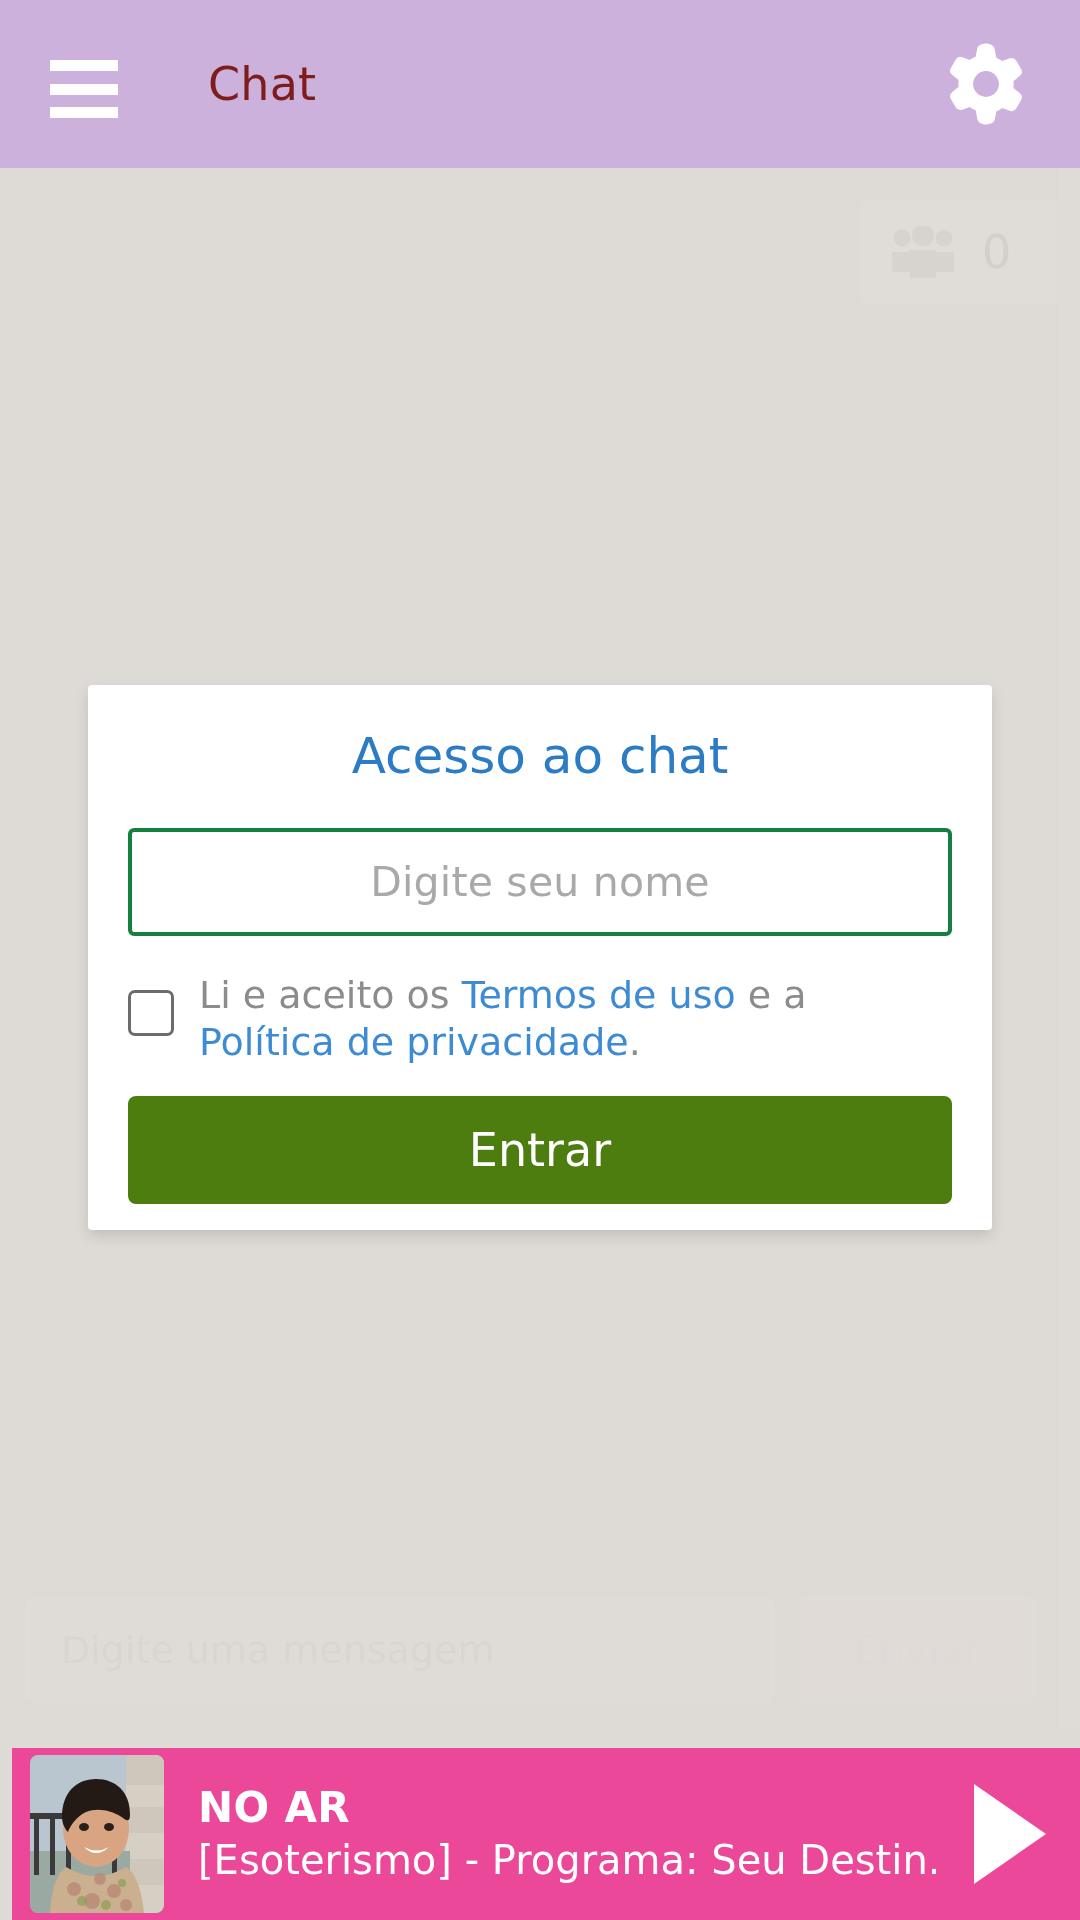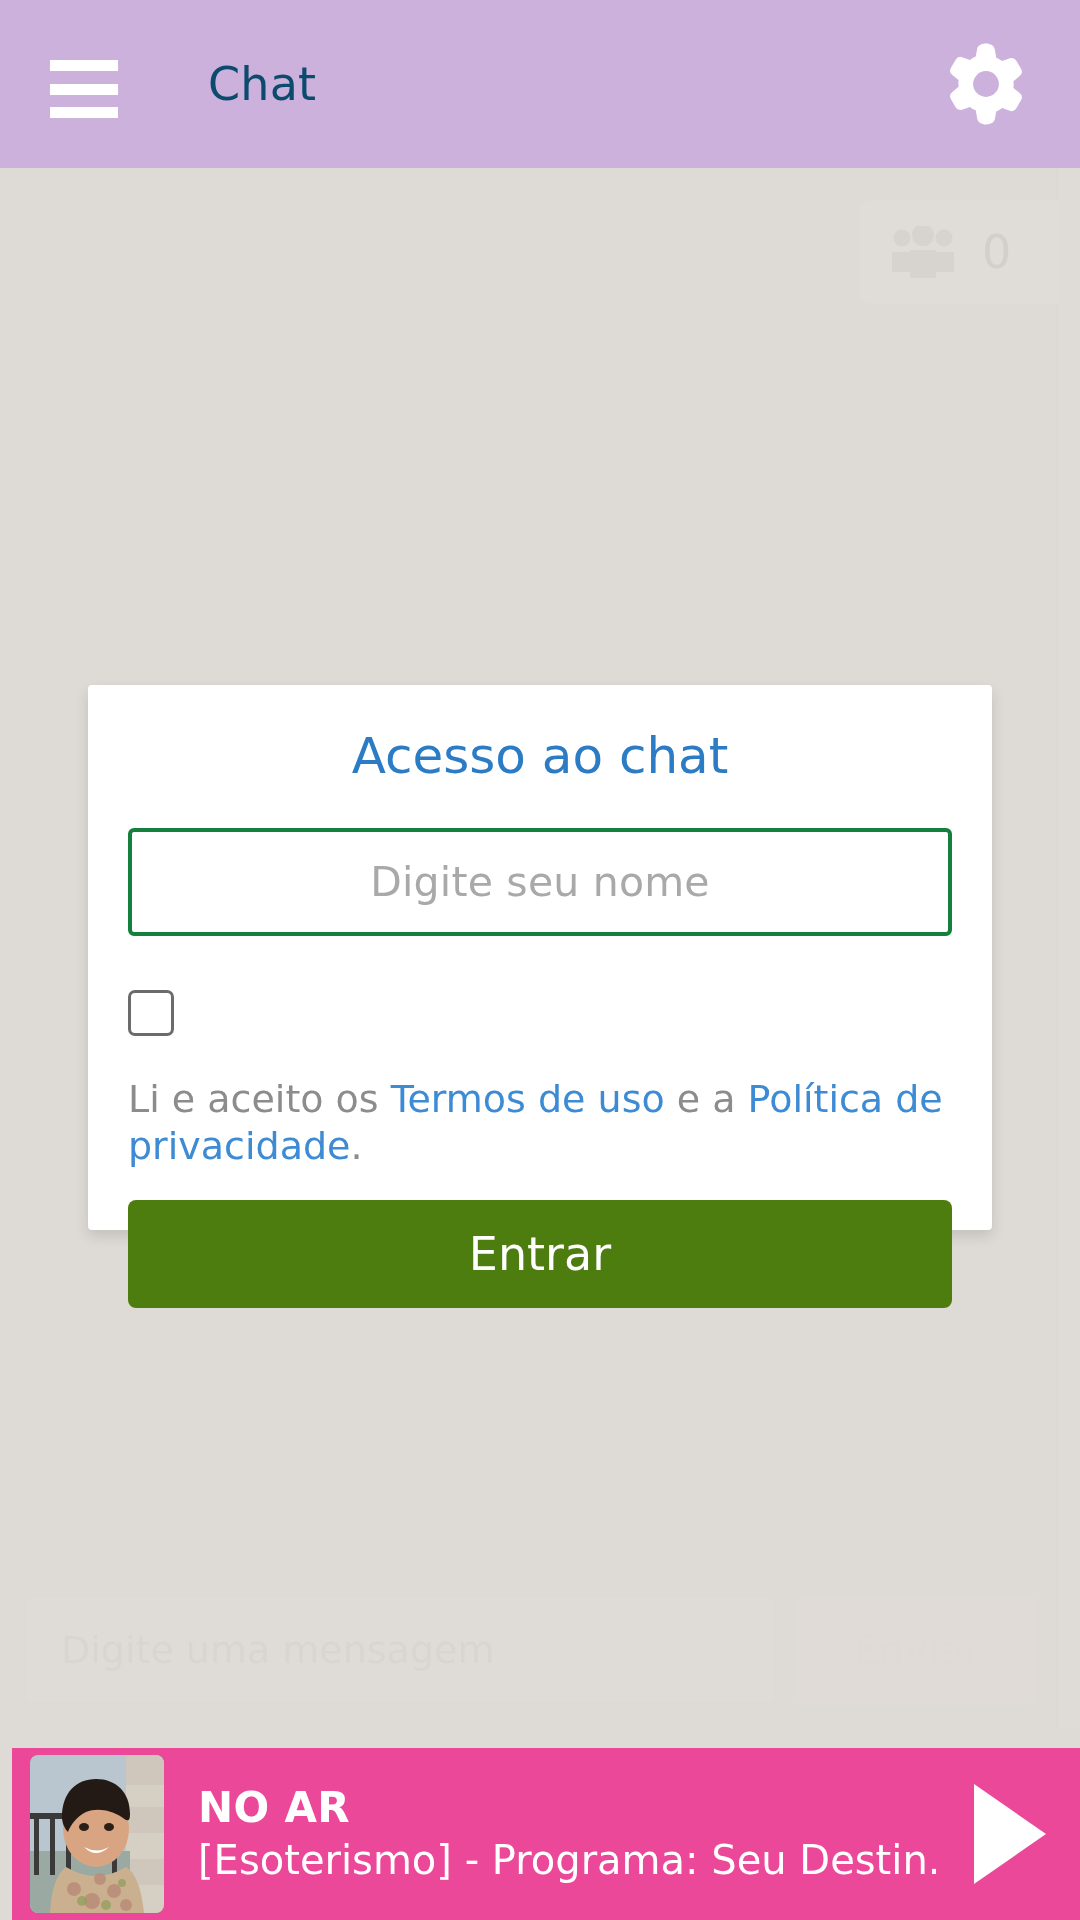--- a/index.html
+++ b/index.html
@@ -51,21 +51,21 @@
     background: #ffffff;
   }
 
   .topbar-title {
     position: absolute;
     left: 208px;
     top: 0;
     height: 168px;
     line-height: 168px;
     font-size: 46px;
-    color: #0c4a6e;
+    color: #7f1d1d;
     font-weight: 400;
     letter-spacing: 0.2px;
   }
 
   .gear-btn {
     position: absolute;
     right: 48px;
     top: 38px;
     width: 92px;
     height: 92px;
@@ -202,22 +202,21 @@
     justify-content: center;
     font-size: 41px;
     color: #a9a9a9;
     letter-spacing: 0.2px;
   }
 
   .terms-row {
     margin-top: 36px;
     display: flex;
     align-items: flex-start;
-    gap: 40px;
-    flex-direction: column;
+    gap: 25px;
   }
   .checkbox {
     flex: 0 0 auto;
     width: 46px;
     height: 46px;
     border: 3px solid #6b6b6b;
     border-radius: 7px;
     background: #ffffff;
     margin-top: 18px;
     cursor: pointer;

